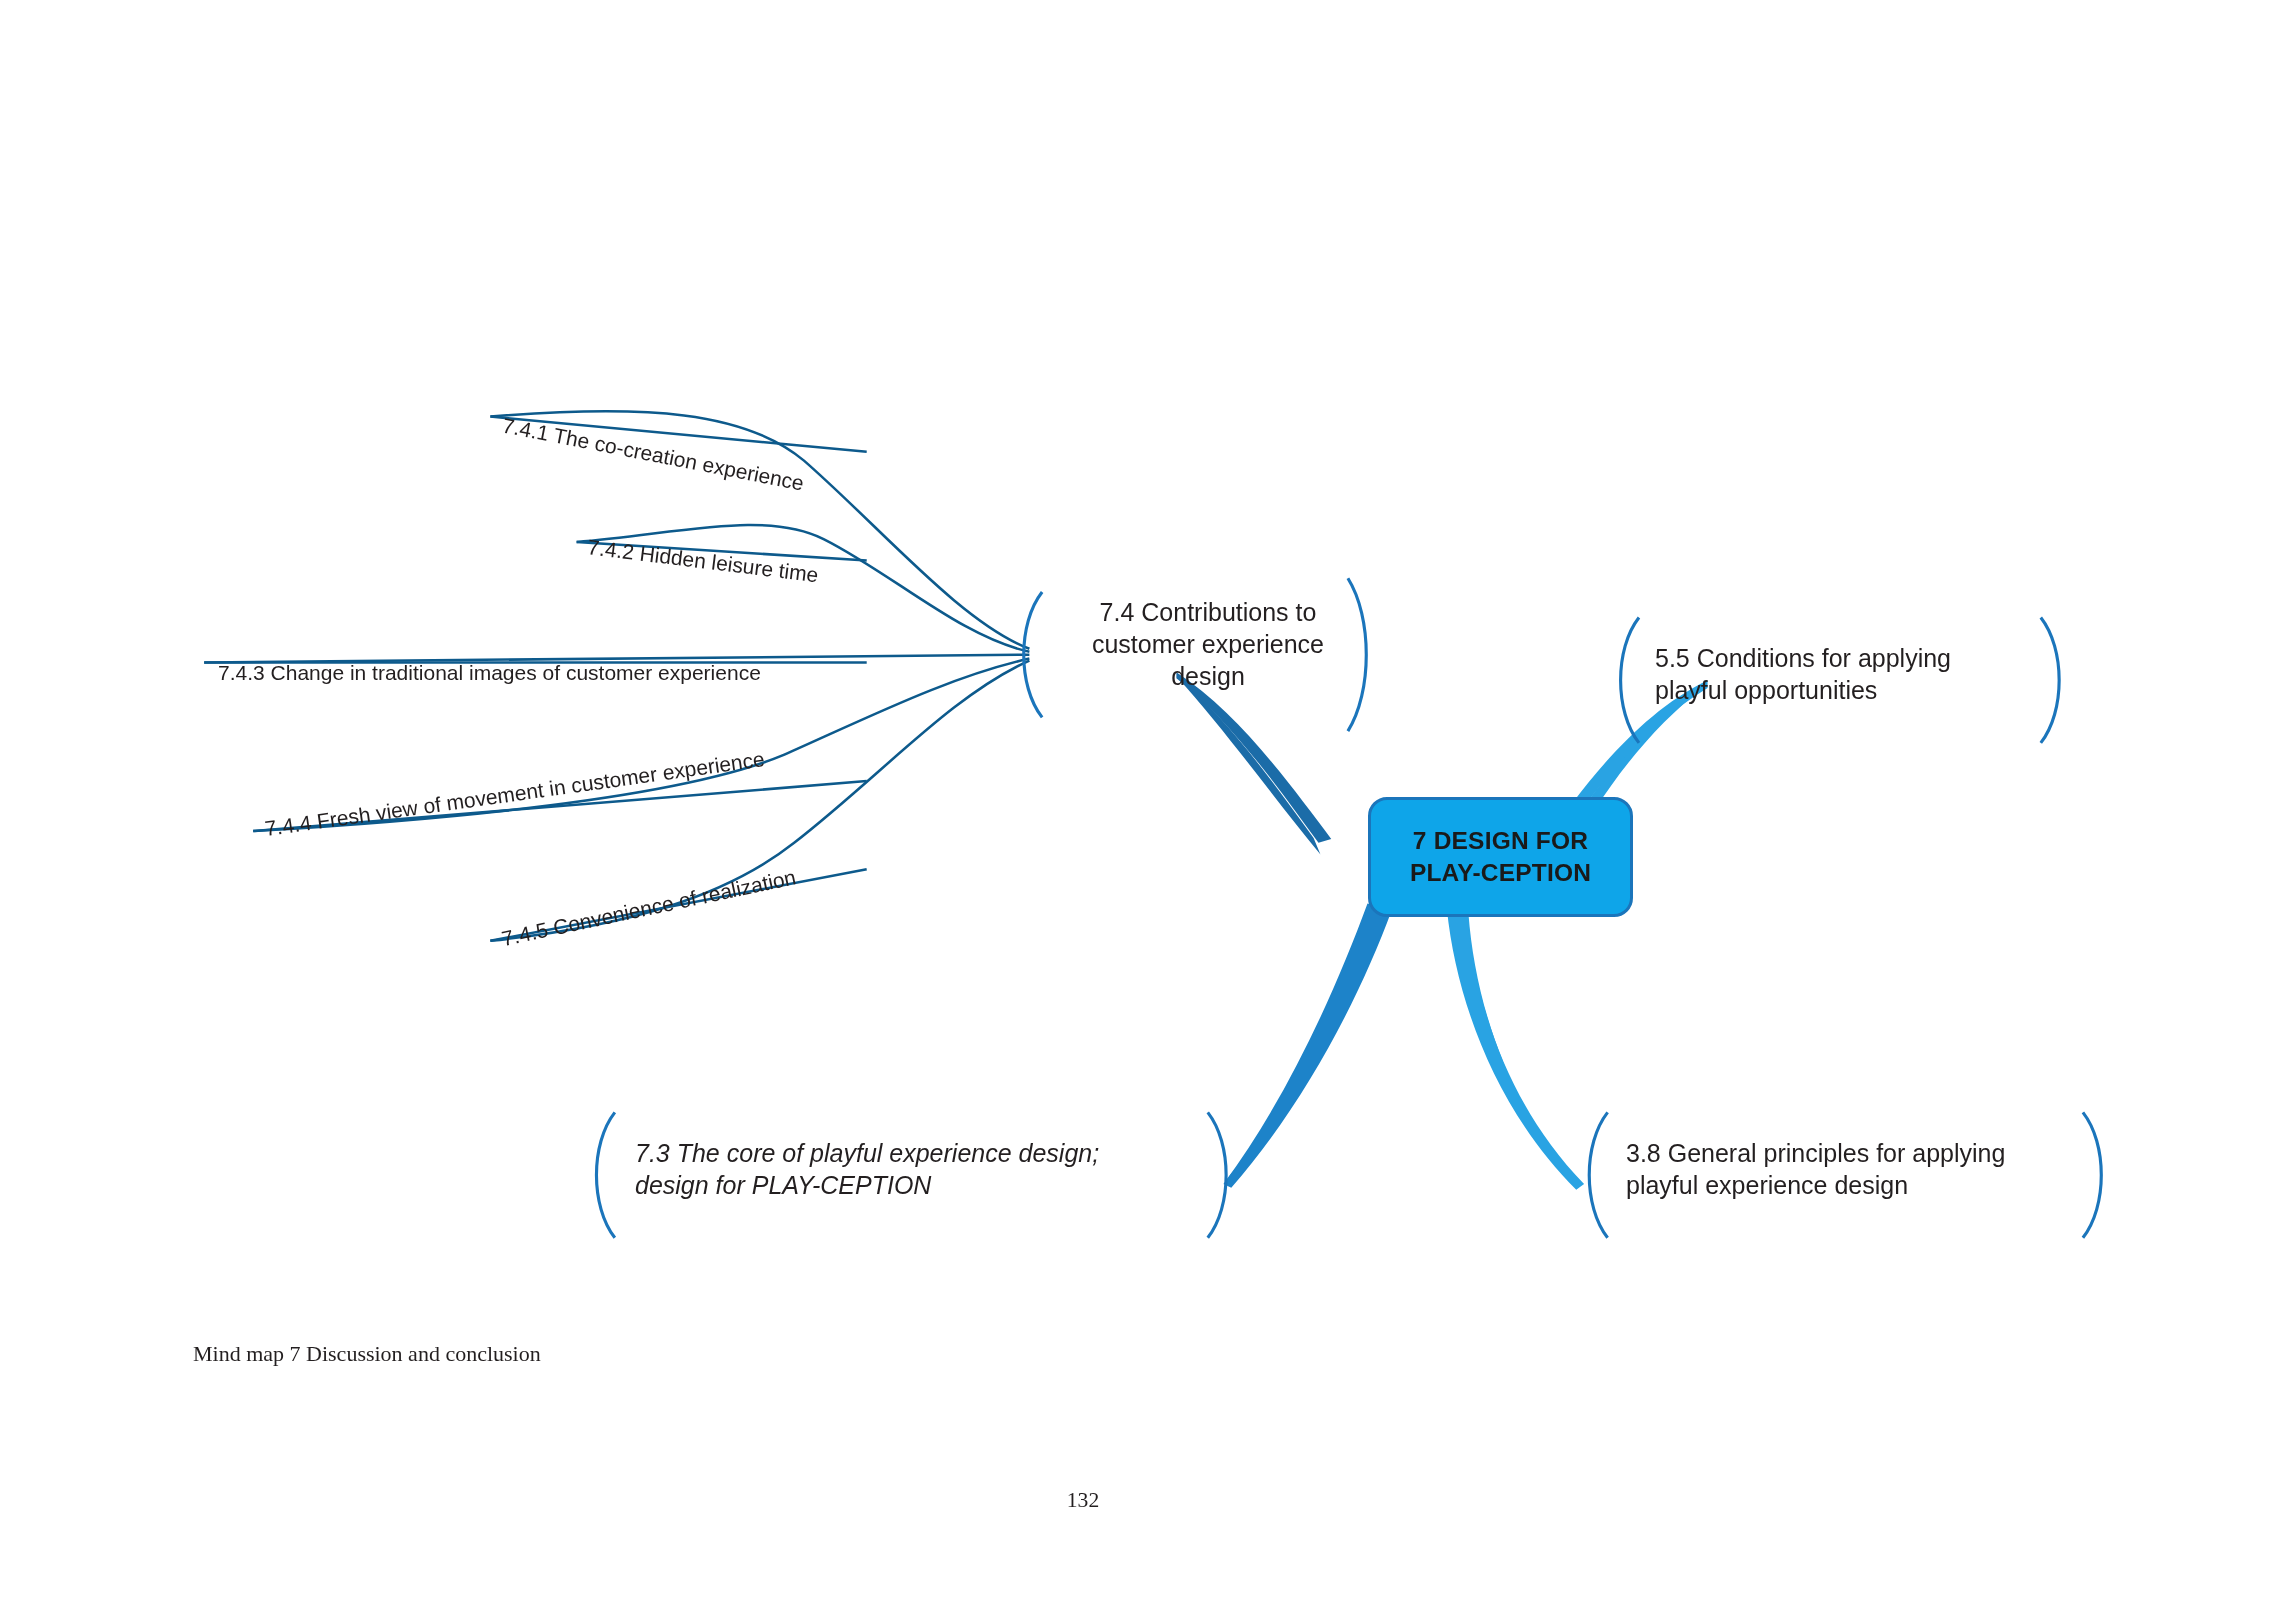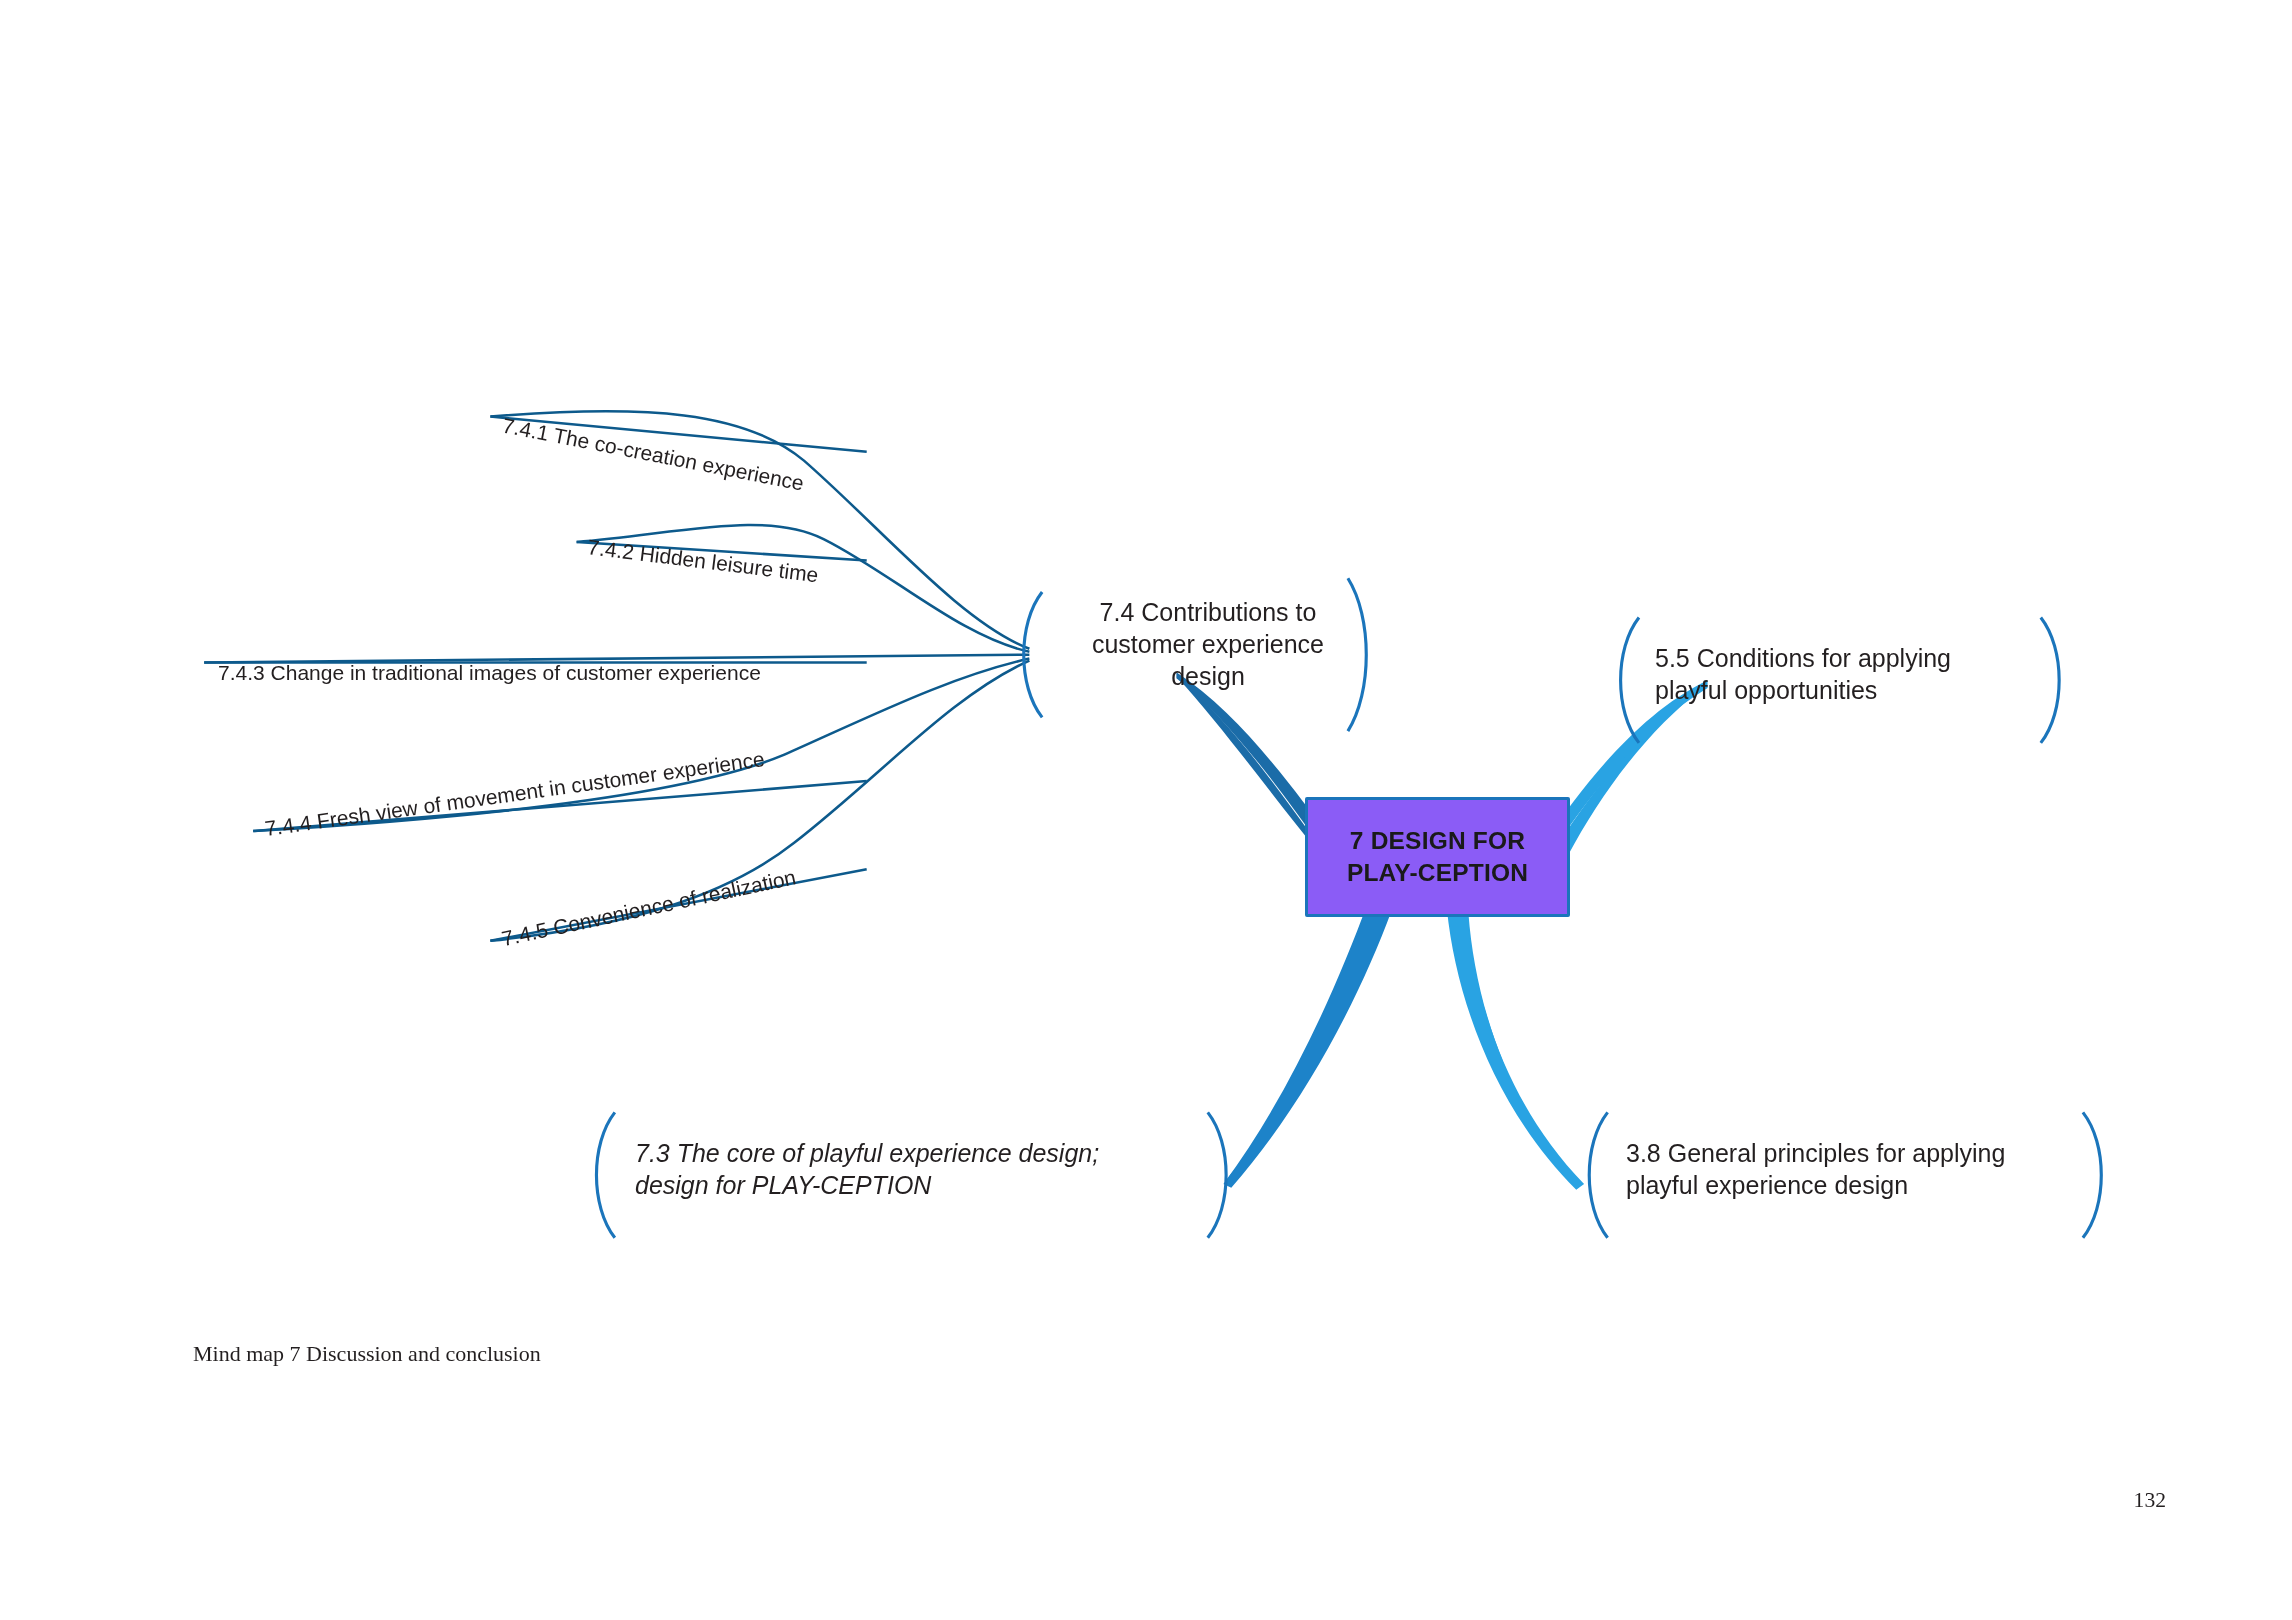--- a/index.html
+++ b/index.html
@@ -24,27 +24,27 @@
   .node-label {
     position: absolute;
     color: #231f20;
     font-family: "Liberation Sans", sans-serif;
     line-height: 1.28;
     white-space: pre-line;
   }
   
   #central-node {
     position: absolute;
-    left: 1305px;
+    left: 1368px;
     top: 797px;
     width: 265px;
     height: 120px;
     border: 3.4px solid #1b75bb;
-    border-radius: 2px;
-    background: #8b5cf6;
+    border-radius: 19px;
+    background: #0ea5e9;
     box-sizing: border-box;
   }
   #central-node .central-text {
     position: absolute;
     left: 0;
     top: 0;
     width: 100%;
     height: 100%;
     display: flex;
     align-items: center;
@@ -86,21 +86,21 @@
     top: 1341px;
     font-family: "Liberation Serif", serif;
     font-size: 22px;
     color: #231f20;
   }
   #page-number {
     position: absolute;
     left: 0;
     top: 1488px;
     width: 2166px;
-    text-align: right;
+    text-align: center;
     font-family: "Liberation Serif", serif;
     font-size: 21.6px;
     color: #231f20;
   }
 </style>
 </head>
 <body>
 
 <svg id="mindmap-canvas" viewBox="0 0 2339 1653" xmlns="http://www.w3.org/2000/svg">
 

